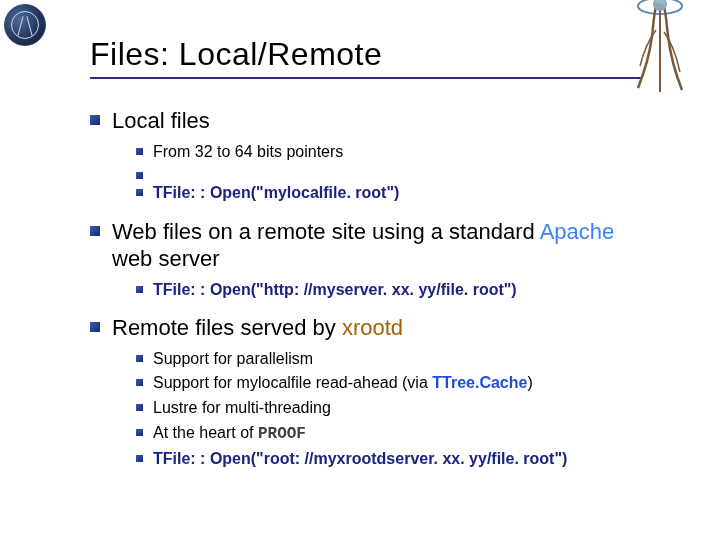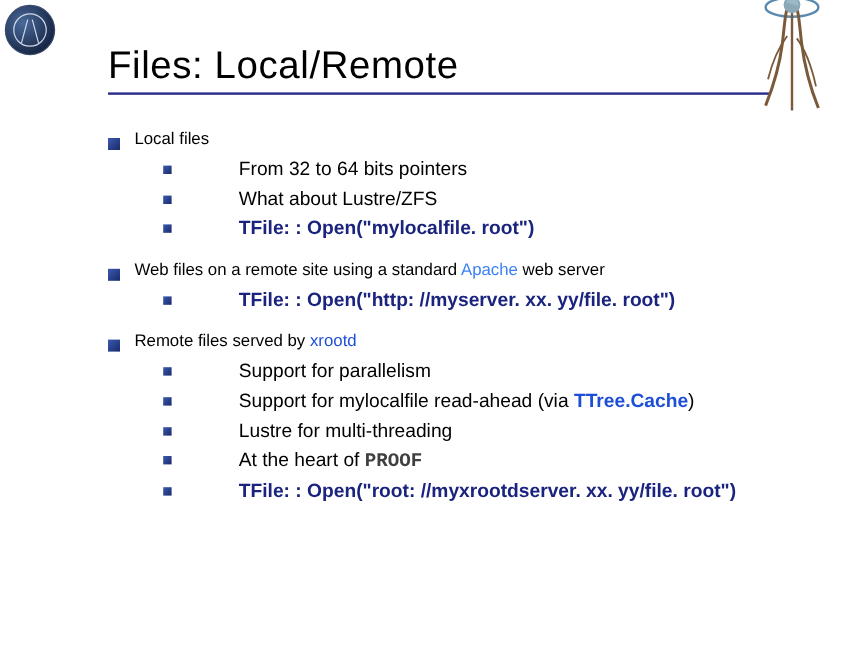--- a/index.html
+++ b/index.html
@@ -79,21 +79,21 @@
   }
   .l1 .bullet {
     width: 10px;
     height: 10px;
     background: linear-gradient(135deg, #3a5ab0 0%, #1a2a6a 100%);
     margin-right: 12px;
     margin-top: 8px;
     flex-shrink: 0;
   }
   .l1 .text {
-    font-size: 14px;
+    font-size: 22px;
     color: #000000;
     line-height: 1.25;
   }
   .l2-group {
     margin: 4px 0 14px 46px;
   }
   .l2 {
     display: flex;
     align-items: flex-start;
     margin: 3px 0;
@@ -103,25 +103,24 @@
     height: 7px;
     background: linear-gradient(135deg, #3a5ab0 0%, #1a2a6a 100%);
     margin-right: 10px;
     margin-top: 7px;
     flex-shrink: 0;
   }
   .l2 .text {
     font-size: 16px;
     color: #000000;
     line-height: 1.35;
-    margin-left: 46px;
   }
   .navy { color: #1a237e; font-weight: bold; }
   .apache { color: #3b82f6; }
-  .xrootd { color: #1d4ed8; }
+  .xrootd { color: #a16207; }
   .ttreecache { color: #1d4ed8; font-weight: bold; }
   .proof { color: #404040; font-weight: bold; font-family: Liberation Mono, monospace; }
 </style>
 </head>
 <body>
 
 <div class="slide">
 
   <div class="logo-left">
     <div class="logo-left-inner"></div>
@@ -147,21 +146,20 @@
         <div class="bullet"></div>
         <div class="text">Local files</div>
       </div>
       <div class="l2-group">
         <div class="l2">
           <div class="bullet"></div>
           <div class="text"><span>From 32 to 64 bits pointers</span></div>
         </div>
         <div class="l2">
           <div class="bullet"></div>
-          <div class="text"><span>What about Lustre/ZFS</span></div>
         </div>
         <div class="l2">
           <div class="bullet"></div>
           <div class="text"><span class="navy">TFile: : Open("mylocalfile. root")</span></div>
         </div>
       </div>
       <div class="l1">
         <div class="bullet"></div>
         <div class="text"><span>Web files on a remote site using a standard </span><span class="apache">Apache</span><span> web server</span></div>
       </div>

